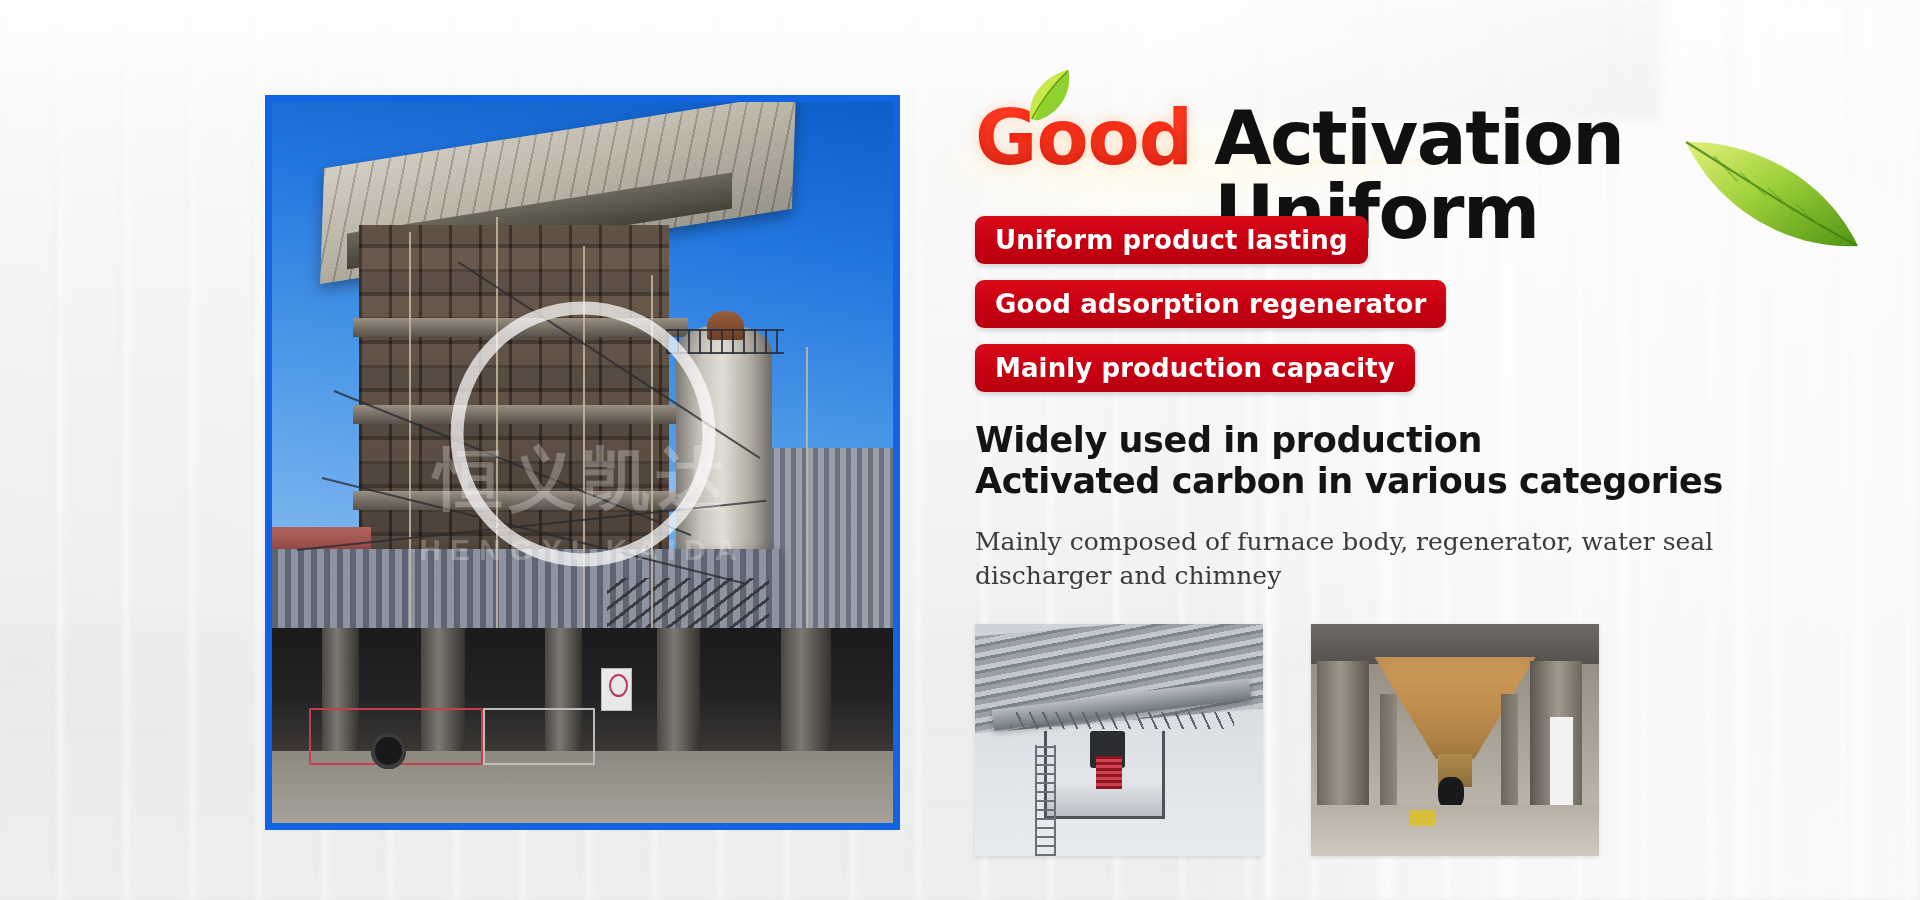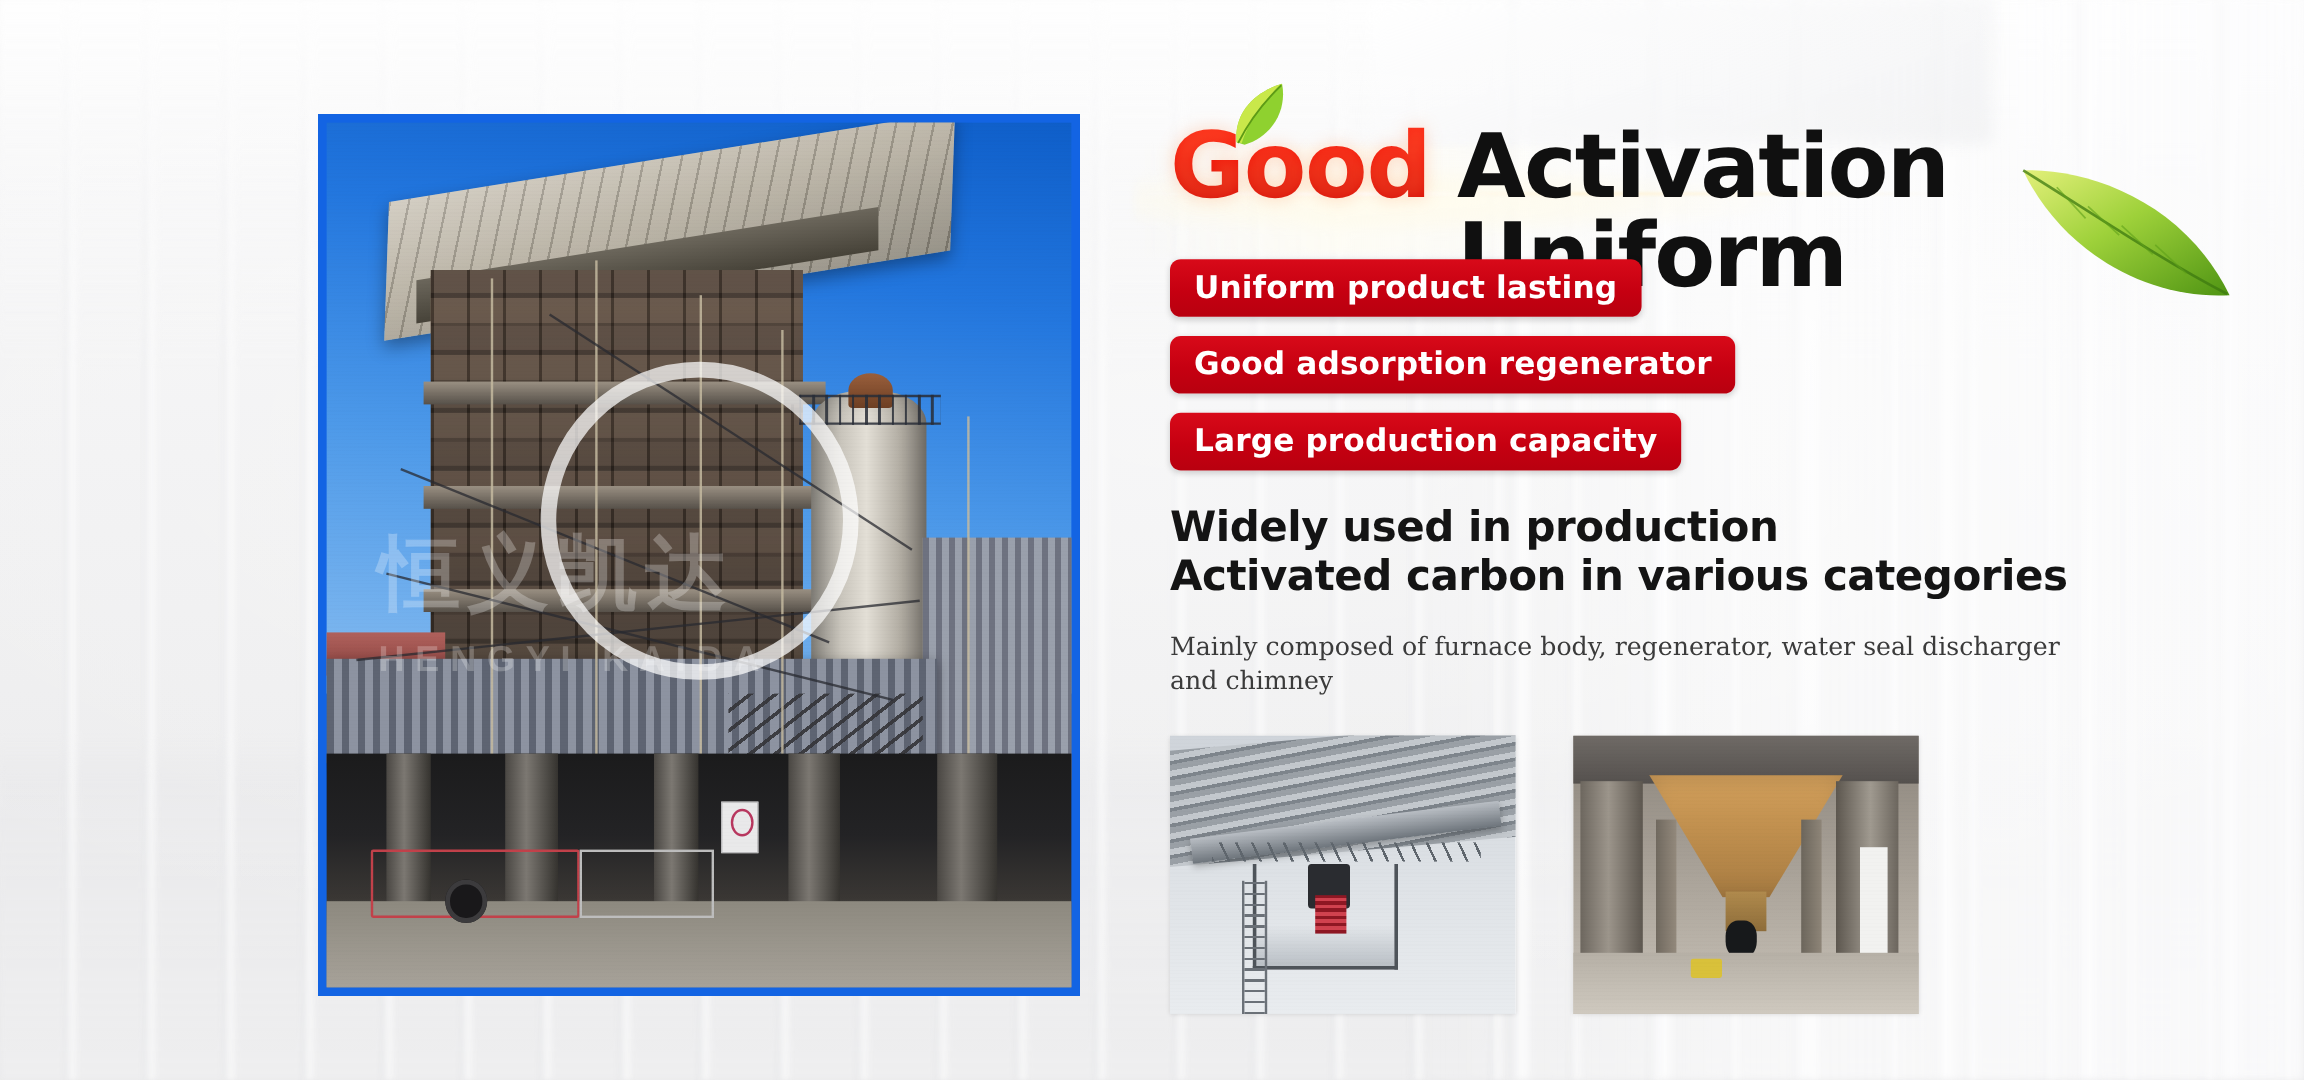--- a/index.html
+++ b/index.html
@@ -197,21 +197,21 @@
   .ph-stair {
     position:absolute; left:54%; top:66%; width:26%; height:26%;
     background:repeating-linear-gradient(-38deg,
       rgba(52,52,56,.9) 0 3px, rgba(52,52,56,0) 3px 13px);
   }
 
   
   .watermark {
     position:absolute; left:50%; top:56%;
     transform:translate(-50%,-50%);
-    width:86%; 
+    width:86%; text-align:center;
     opacity:.33; pointer-events:none;
   }
   .wm-ring {
     position:absolute; left:50%; top:46%;
     transform:translate(-50%,-50%);
     width:265px; height:265px;
     border:13px solid rgba(255,255,255,.72);
     border-radius:50%;
   }
   .wm-cn {
@@ -317,21 +317,21 @@
     line-height:1.16;
     letter-spacing:-.4px;
     font-family:"DejaVu Sans", sans-serif;
     z-index:5;
   }
 
   
   .desc {
     position:relative;
     margin-top:24px;
-    font-size:21px;
+    font-size:25px;
     color:#3b3b3b;
     line-height:1.34;
     font-family:"DejaVu Serif", serif;
     max-width:760px;
     z-index:5;
   }
 
   
   .thumbs {
     position:relative;
@@ -525,21 +525,21 @@
         </defs>
         <path d="M6 8 C60 6 140 34 178 112 C110 116 38 76 6 8 Z" fill="url(#lg)"></path>
         <path d="M6 8 C58 40 120 82 176 111" stroke="#3e7a10" stroke-width="2.2" fill="none" opacity=".75"></path>
         <path d="M34 22 L58 48 M60 38 L86 62 M88 54 L114 78 M116 70 L142 94" stroke="#5ea019" stroke-width="1.4" fill="none" opacity=".6"></path>
       </svg>
     </div>
 
     <div class="badges">
       <span class="badge">Uniform product lasting</span>
       <span class="badge">Good adsorption regenerator</span>
-      <span class="badge">Large production capacity</span>
+      <span class="badge">Mainly production capacity</span>
     </div>
 
     <div class="headline">
       <div>Widely used in production</div>
       <div>Activated carbon in various categories</div>
     </div>
 
     <div class="desc">Mainly composed of furnace body, regenerator, water seal discharger and chimney</div>
 
     <div class="thumbs">

